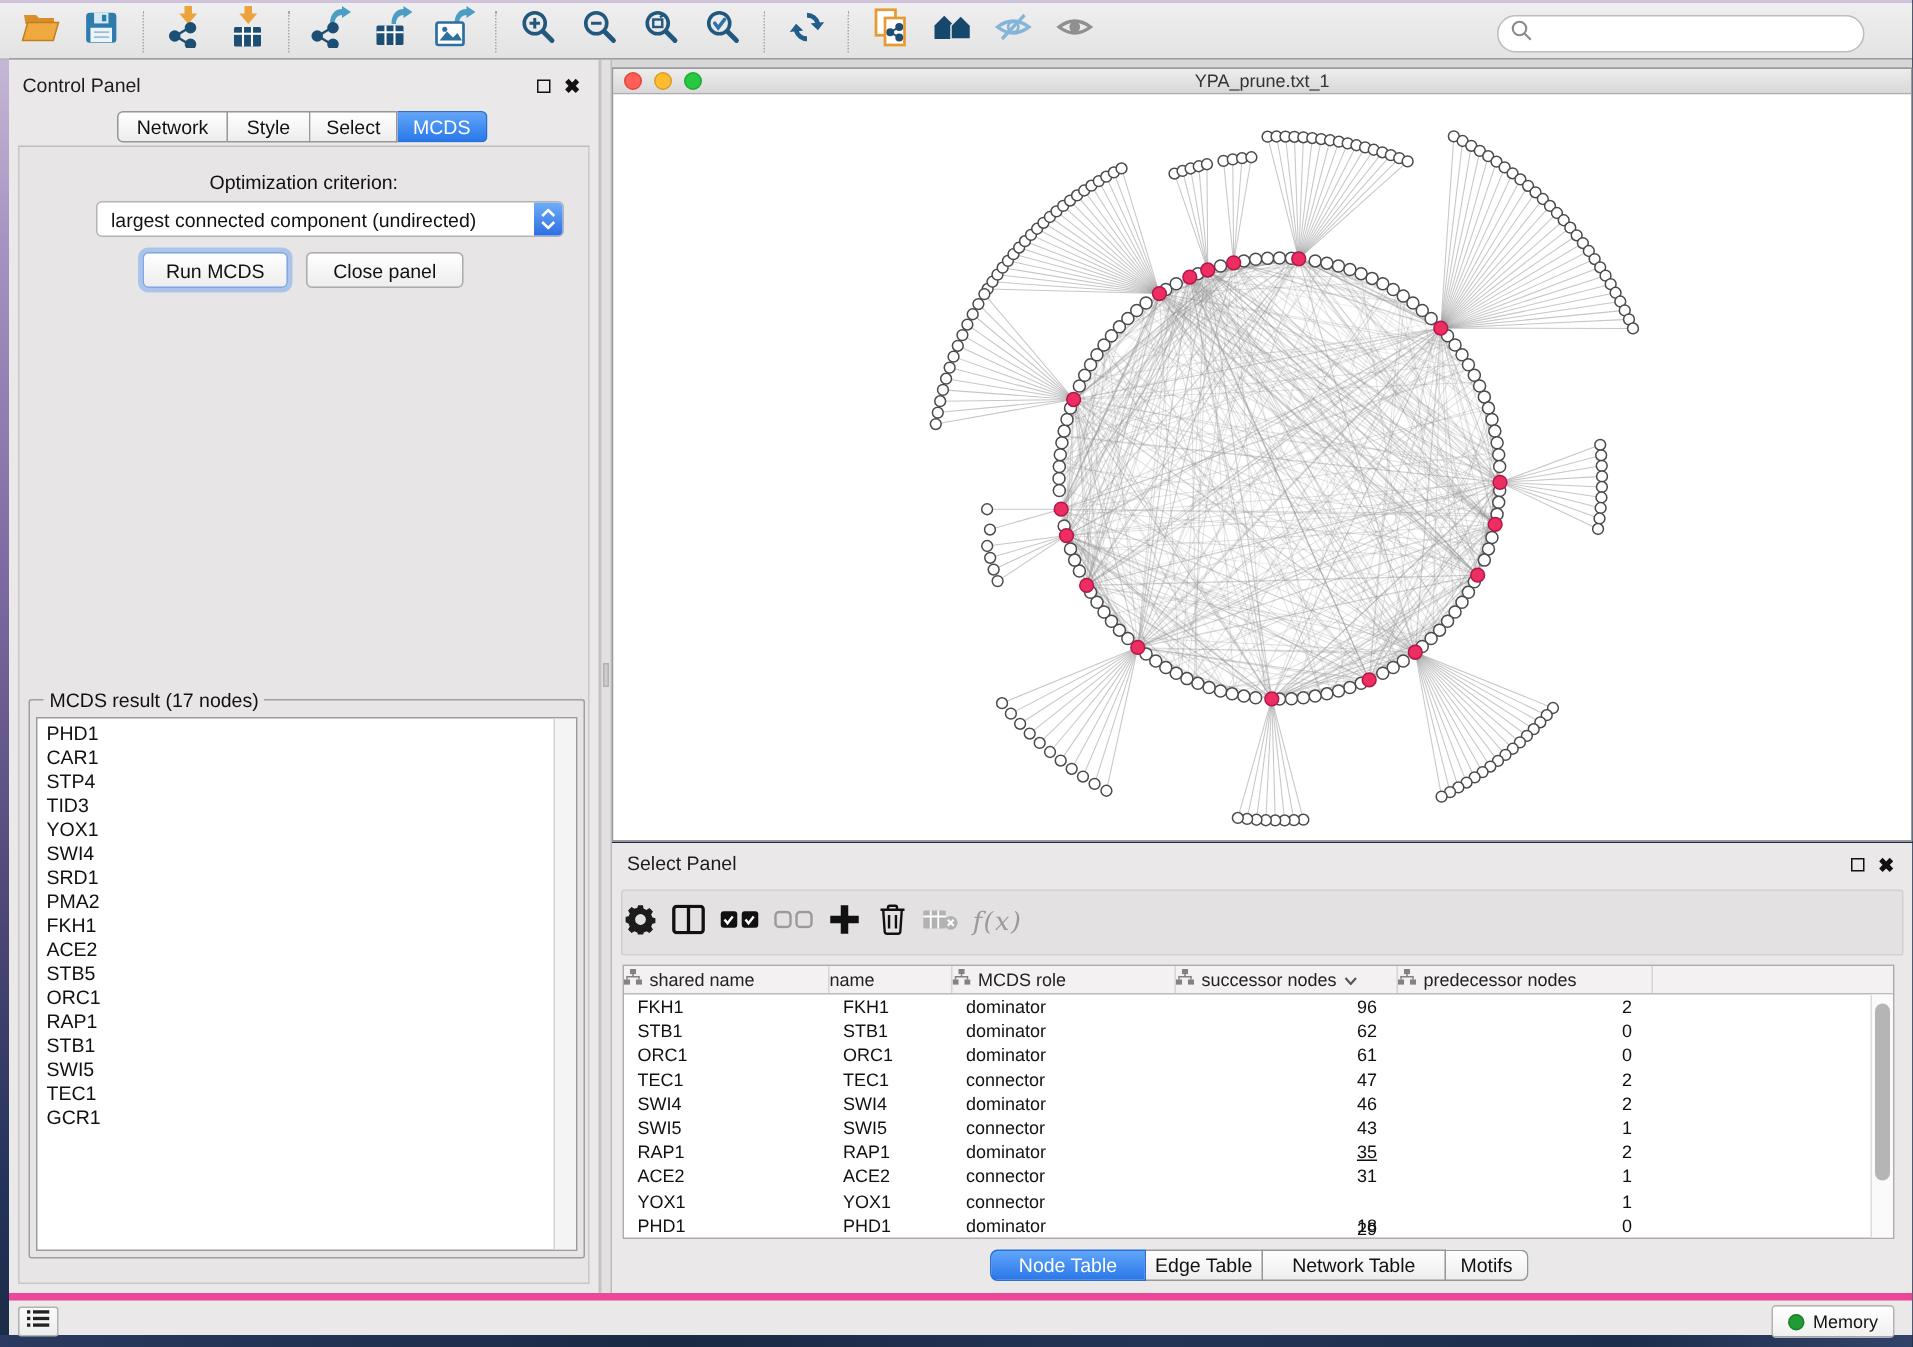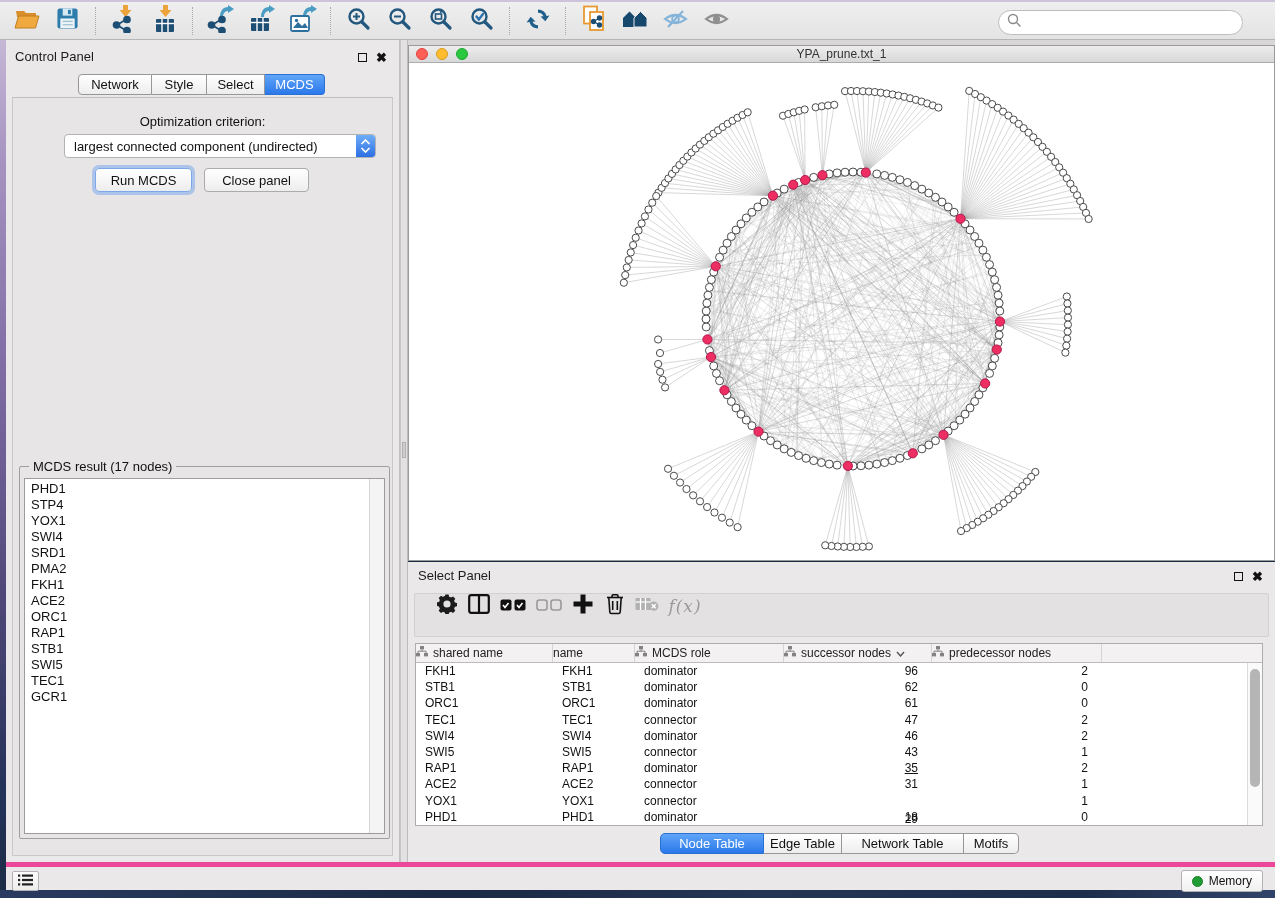--- a/index.html
+++ b/index.html
@@ -73,21 +73,21 @@
   .light{width:12px;height:12px;border-radius:50%}
   .light.red{background:#ff5f57;border:1px solid #e0443e}
   .light.yellow{background:#febc2e;border:1px solid #d89e24}
   .light.green{background:#28c840;border:1px solid #1fa832}
   .net-title{width:100%;text-align:center;font-size:12px;color:#333}
   .net-canvas{position:absolute;left:0;top:17px;width:865px;height:497px;background:#fff}
 
   
   .table-panel{position:absolute;left:408px;top:562px;width:867px;height:300px;background:#eae8e8}
   .tp-toolbar{position:absolute;left:6px;top:31px;width:855px;height:44px;background:#e3e1e1;
-    border:1px solid #d2d0d0;border-radius:2px;display:flex;align-items:flex-start;gap:8px;padding-left:20px}
+    border:1px solid #d2d0d0;border-radius:2px;display:flex;align-items:center;gap:8px;padding-left:0}
   .tp-ic{display:flex;align-items:center;justify-content:center;width:24px;height:24px}
   .fx{font:italic 17px "DejaVu Serif",serif;color:#9a9a9a;letter-spacing:1px}
 
   .ntable{position:absolute;left:7px;top:81px;width:848px;height:183px;background:#fff;border:1px solid #adadad}
   .thead{position:absolute;left:0;top:0;right:0;height:19px;display:flex;background:#f3f1f1;border-bottom:1px solid #bdbbbb}
   .th{display:flex;align-items:center;justify-content:flex-start;gap:5px;border-right:1px solid #d6d4d4;
     font-size:12px;color:#222;overflow:hidden;white-space:nowrap}
   .tbody{position:absolute;left:0;top:19px;right:15px;bottom:0;overflow:hidden}
   .tr{display:flex;height:16.2px;align-items:center}
   .td{font-size:12px;color:#111;white-space:nowrap;overflow:hidden}
@@ -348,27 +348,30 @@
       </span>
     </div>
     <button class="btn run-btn">Run MCDS</button>
     <button class="btn close-panel-btn">Close panel</button>
 
     <div class="fieldset">
       <div class="legend">MCDS result (17 nodes)</div>
       <div class="listbox">
         <div class="items" id="mcds-items">
             <div>PHD1</div>
+            <div>CAR1</div>
             <div>STP4</div>
+            <div>TID3</div>
             <div>YOX1</div>
             <div>SWI4</div>
             <div>SRD1</div>
             <div>PMA2</div>
             <div>FKH1</div>
             <div>ACE2</div>
+            <div>STB5</div>
             <div>ORC1</div>
             <div>RAP1</div>
             <div>STB1</div>
             <div>SWI5</div>
             <div>TEC1</div>
             <div>GCR1</div>
           </div>
         <div class="vscroll"></div>
       </div>
     </div>

